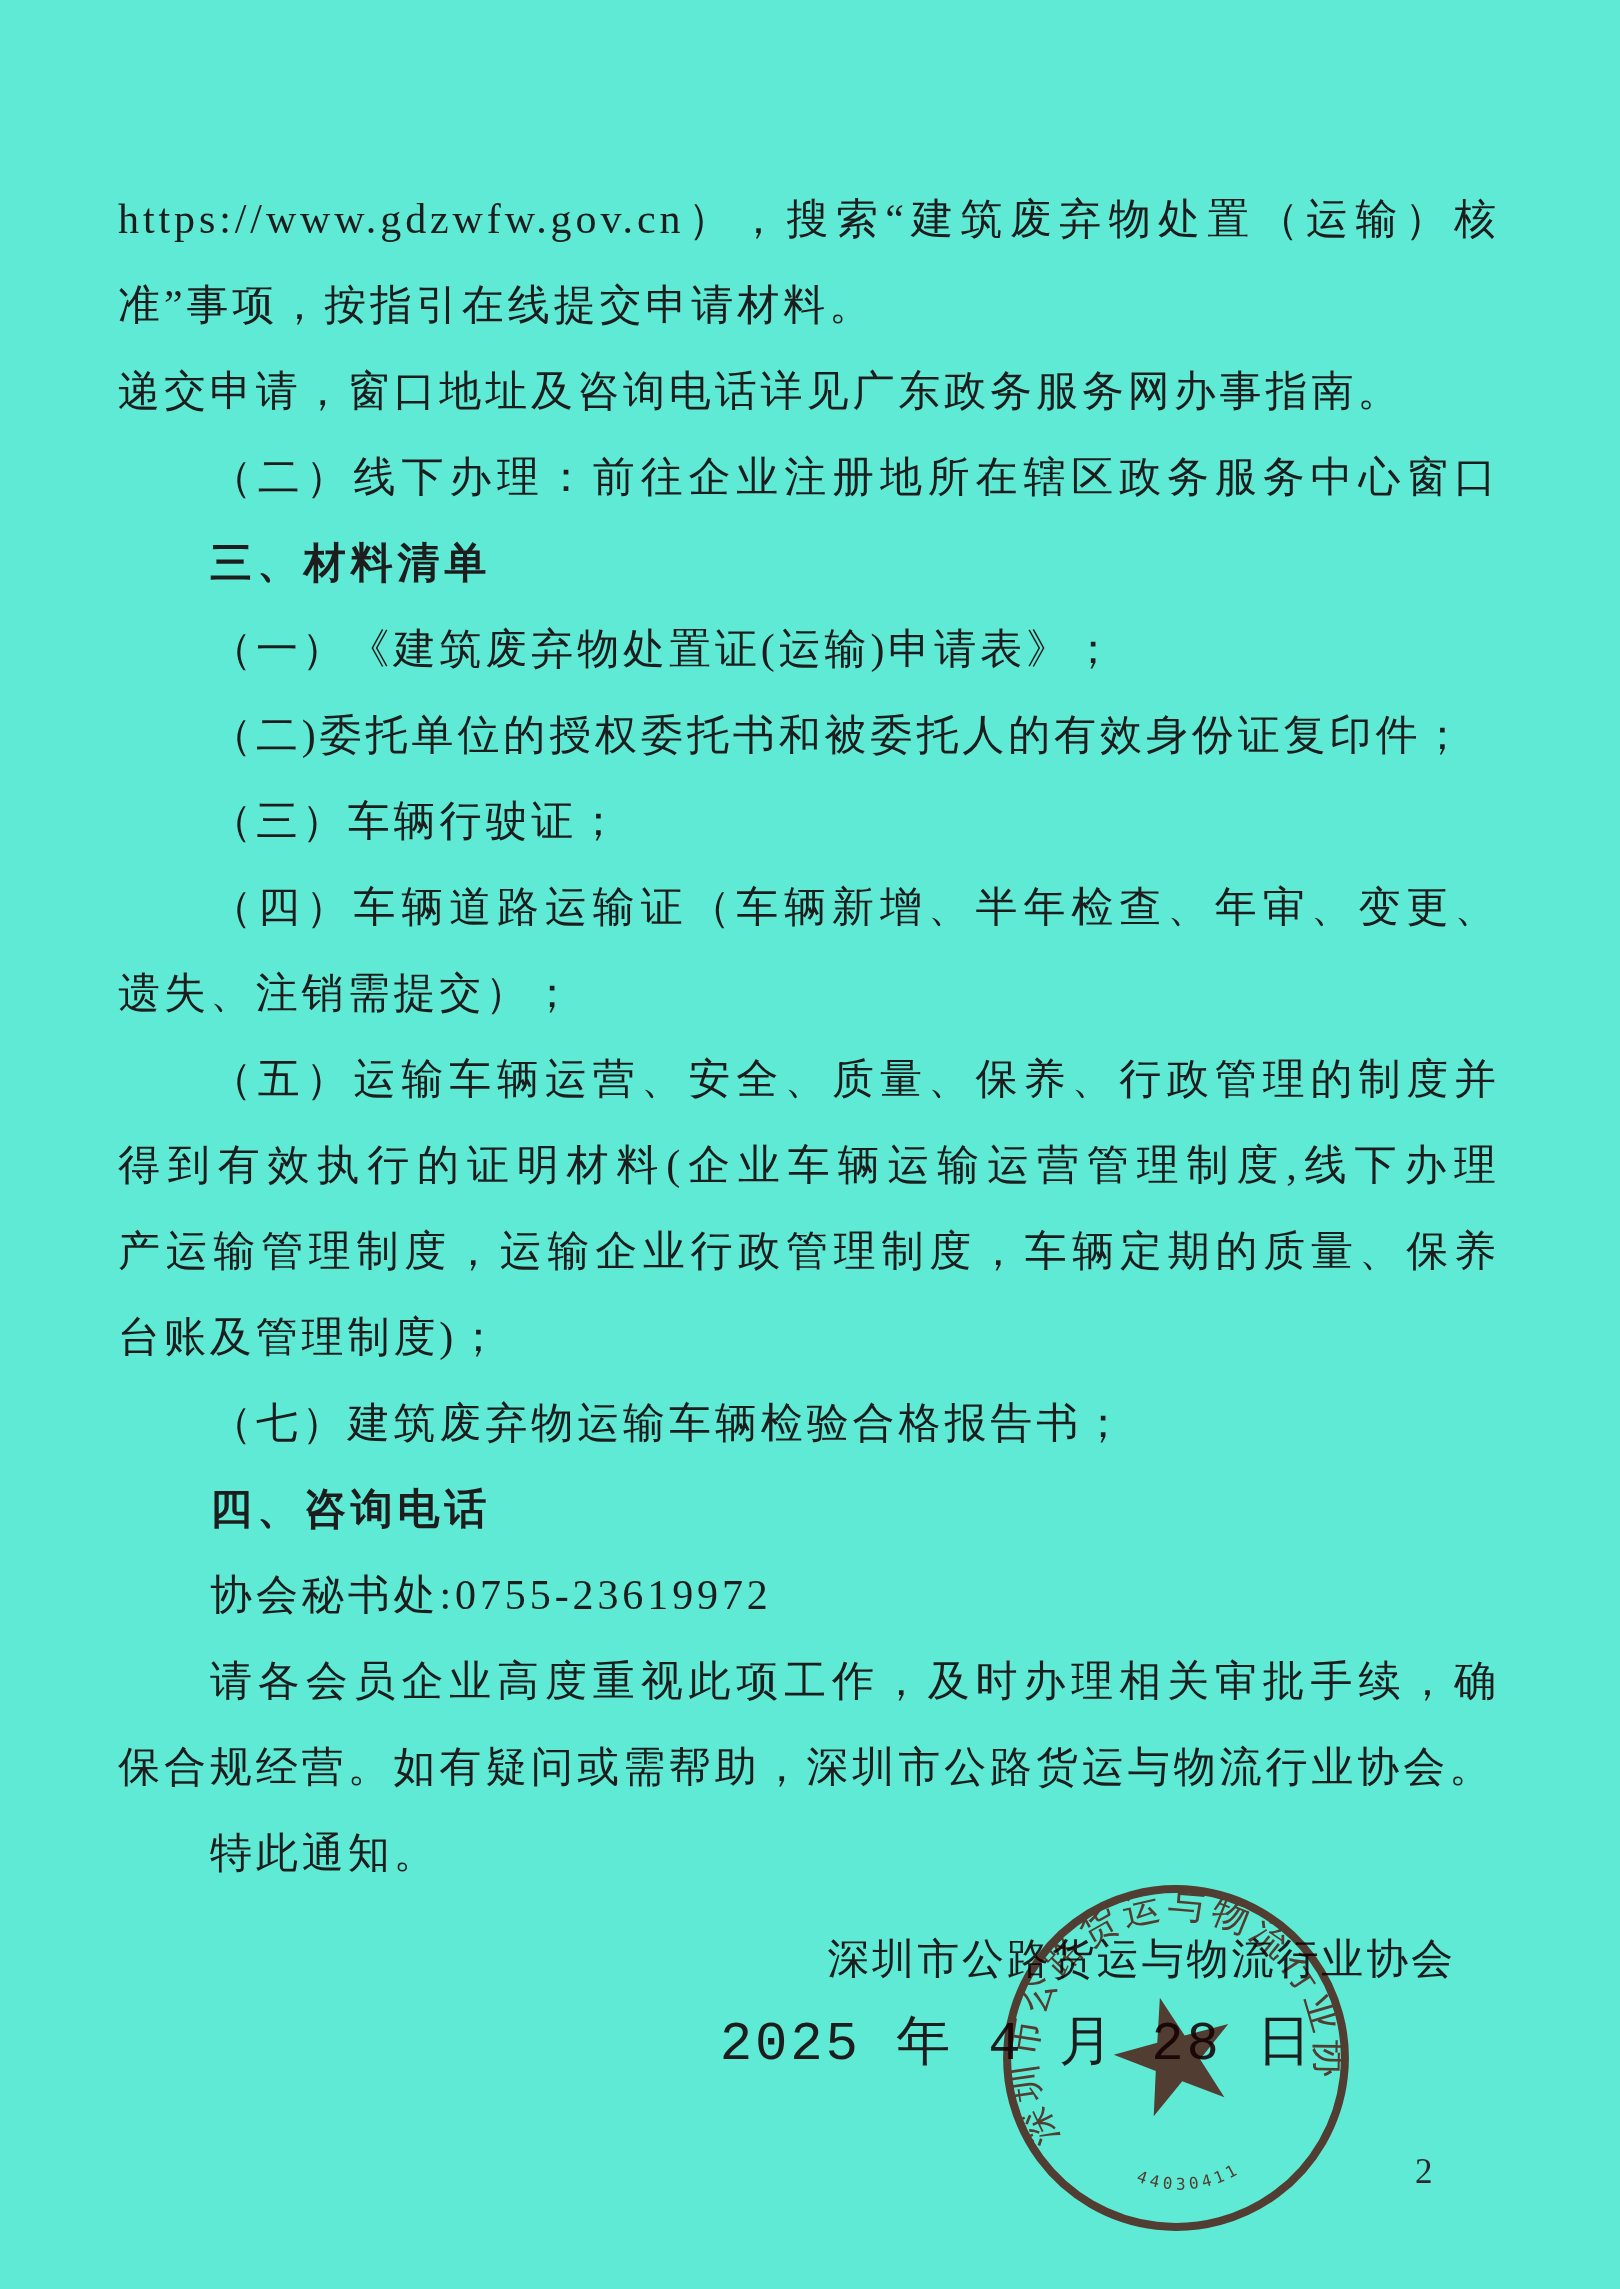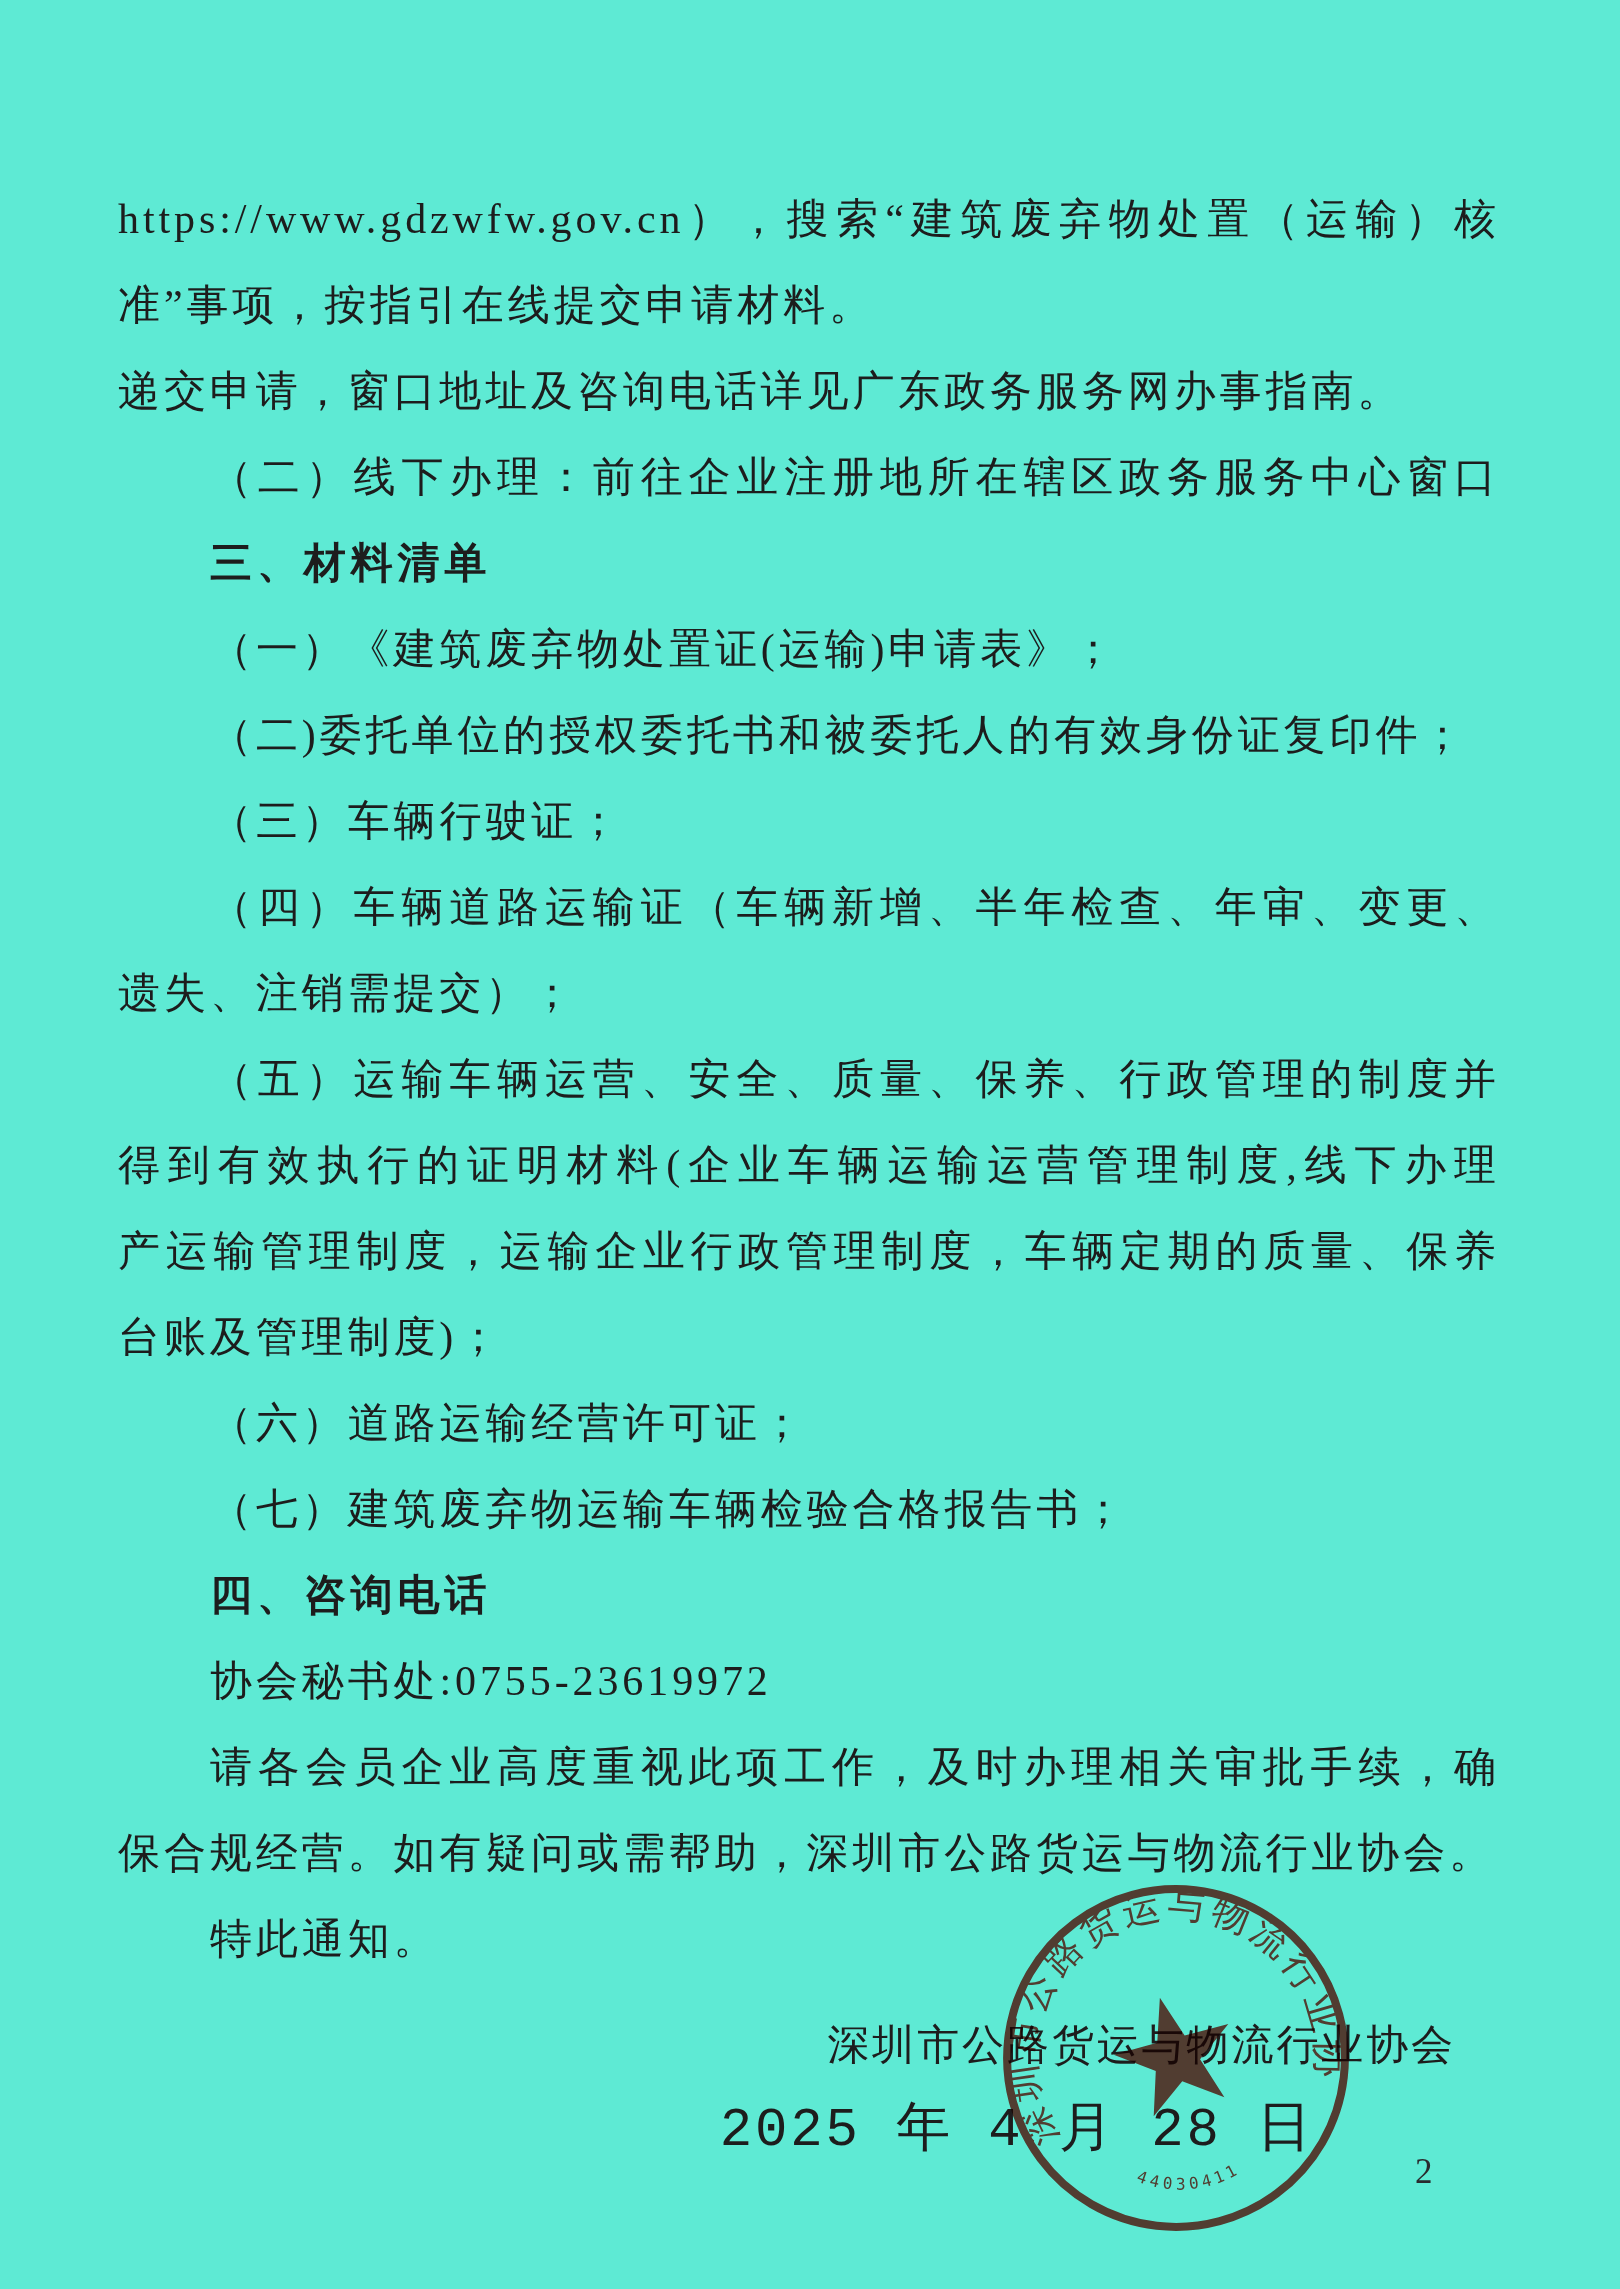--- a/index.html
+++ b/index.html
@@ -77,21 +77,20 @@
         <div class="line indent bold">三、材料清单</div>
         <div class="line indent">（一）《建筑废弃物处置证(运输)申请表》；</div>
         <div class="line indent">（二)委托单位的授权委托书和被委托人的有效身份证复印件；</div>
         <div class="line indent">（三）车辆行驶证；</div>
         <div class="line indent full">（四）车辆道路运输证（车辆新增、半年检查、年审、变更、</div>
         <div class="line">遗失、注销需提交）；</div>
         <div class="line indent full">（五）运输车辆运营、安全、质量、保养、行政管理的制度并</div>
         <div class="line full">得到有效执行的证明材料(企业车辆运输运营管理制度,线下办理</div>
         <div class="line full">产运输管理制度，运输企业行政管理制度，车辆定期的质量、保养</div>
         <div class="line">台账及管理制度)；</div>
-        <div class="line indent">（六）道路运输经营许可证；</div>
         <div class="line indent">（七）建筑废弃物运输车辆检验合格报告书；</div>
         <div class="line indent bold">四、咨询电话</div>
         <div class="line indent">协会秘书处:0755-23619972</div>
         <div class="line indent full">请各会员企业高度重视此项工作，及时办理相关审批手续，确</div>
         <div class="line">保合规经营。如有疑问或需帮助，深圳市公路货运与物流行业协会。</div>
         <div class="line indent">特此通知。</div>
       </div>
 
     <div class="sig-line">深圳市公路货运与物流行业协会</div>
 

